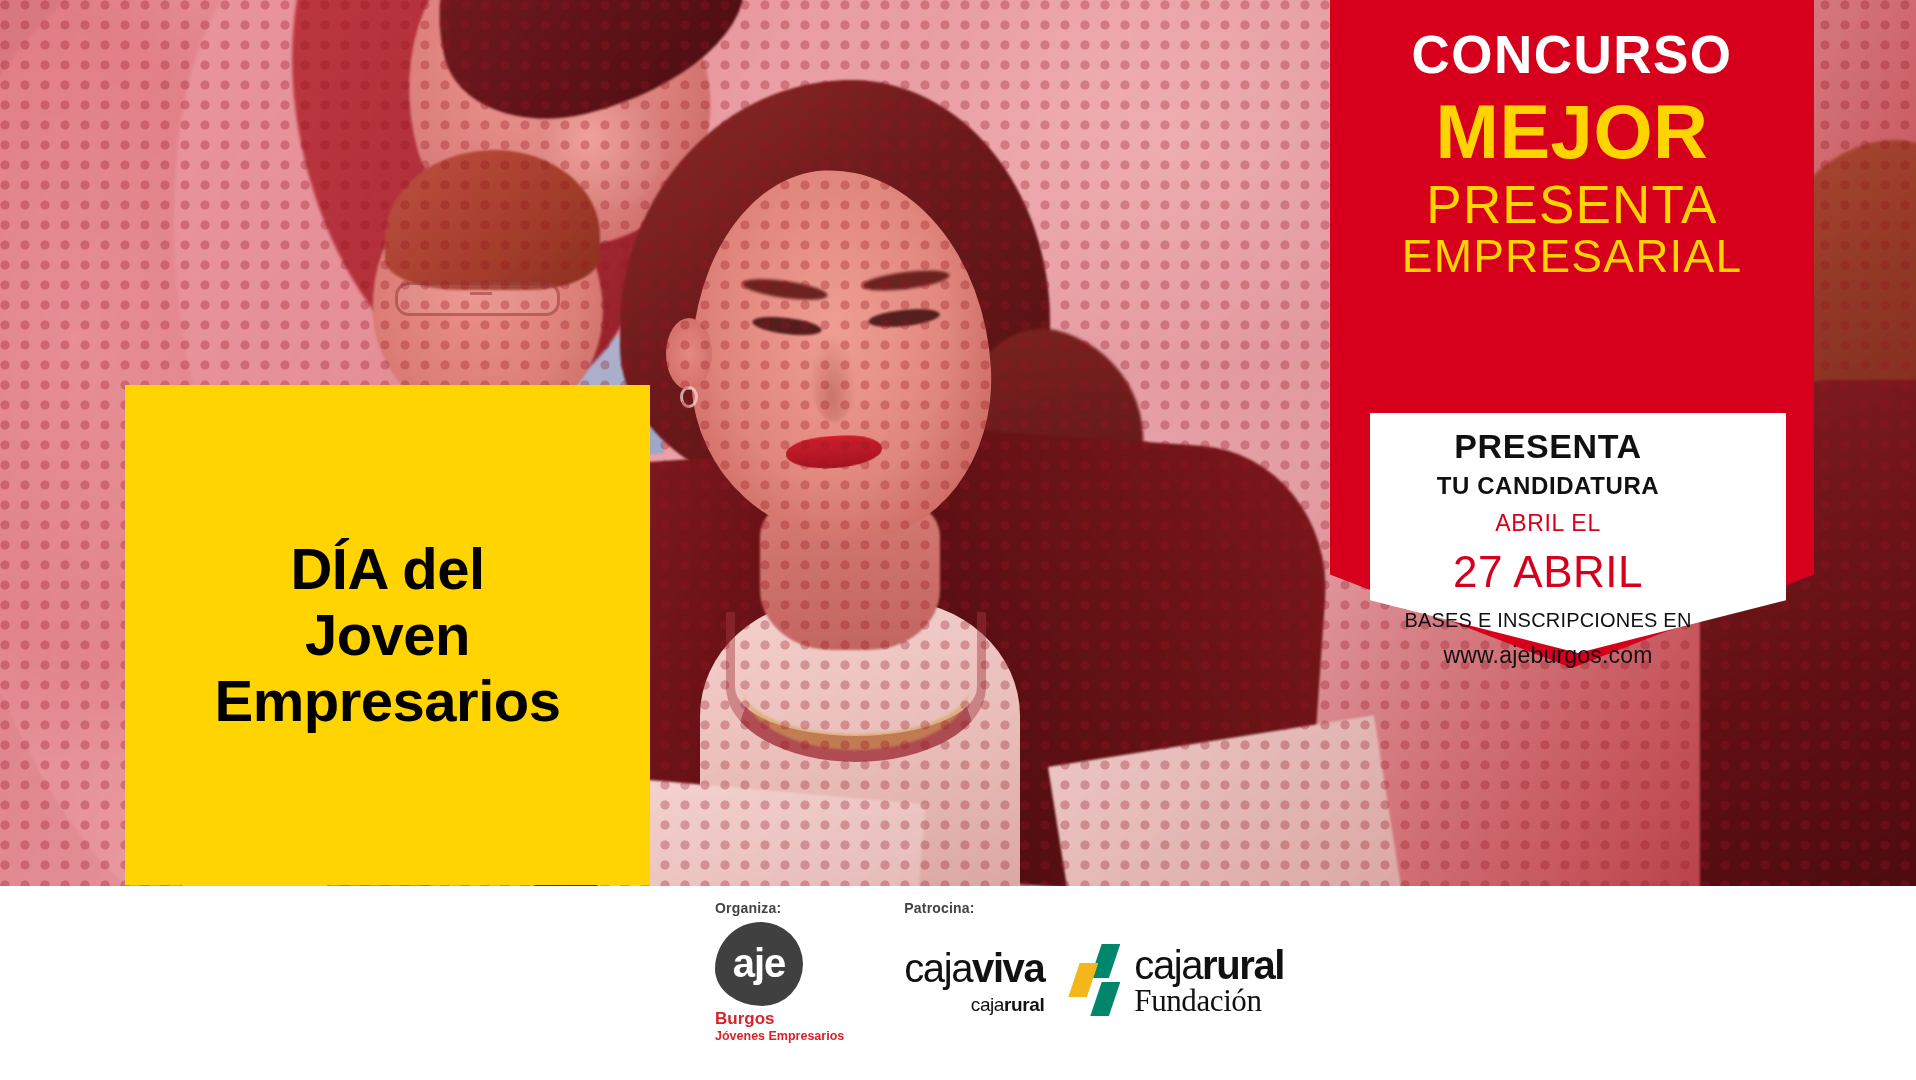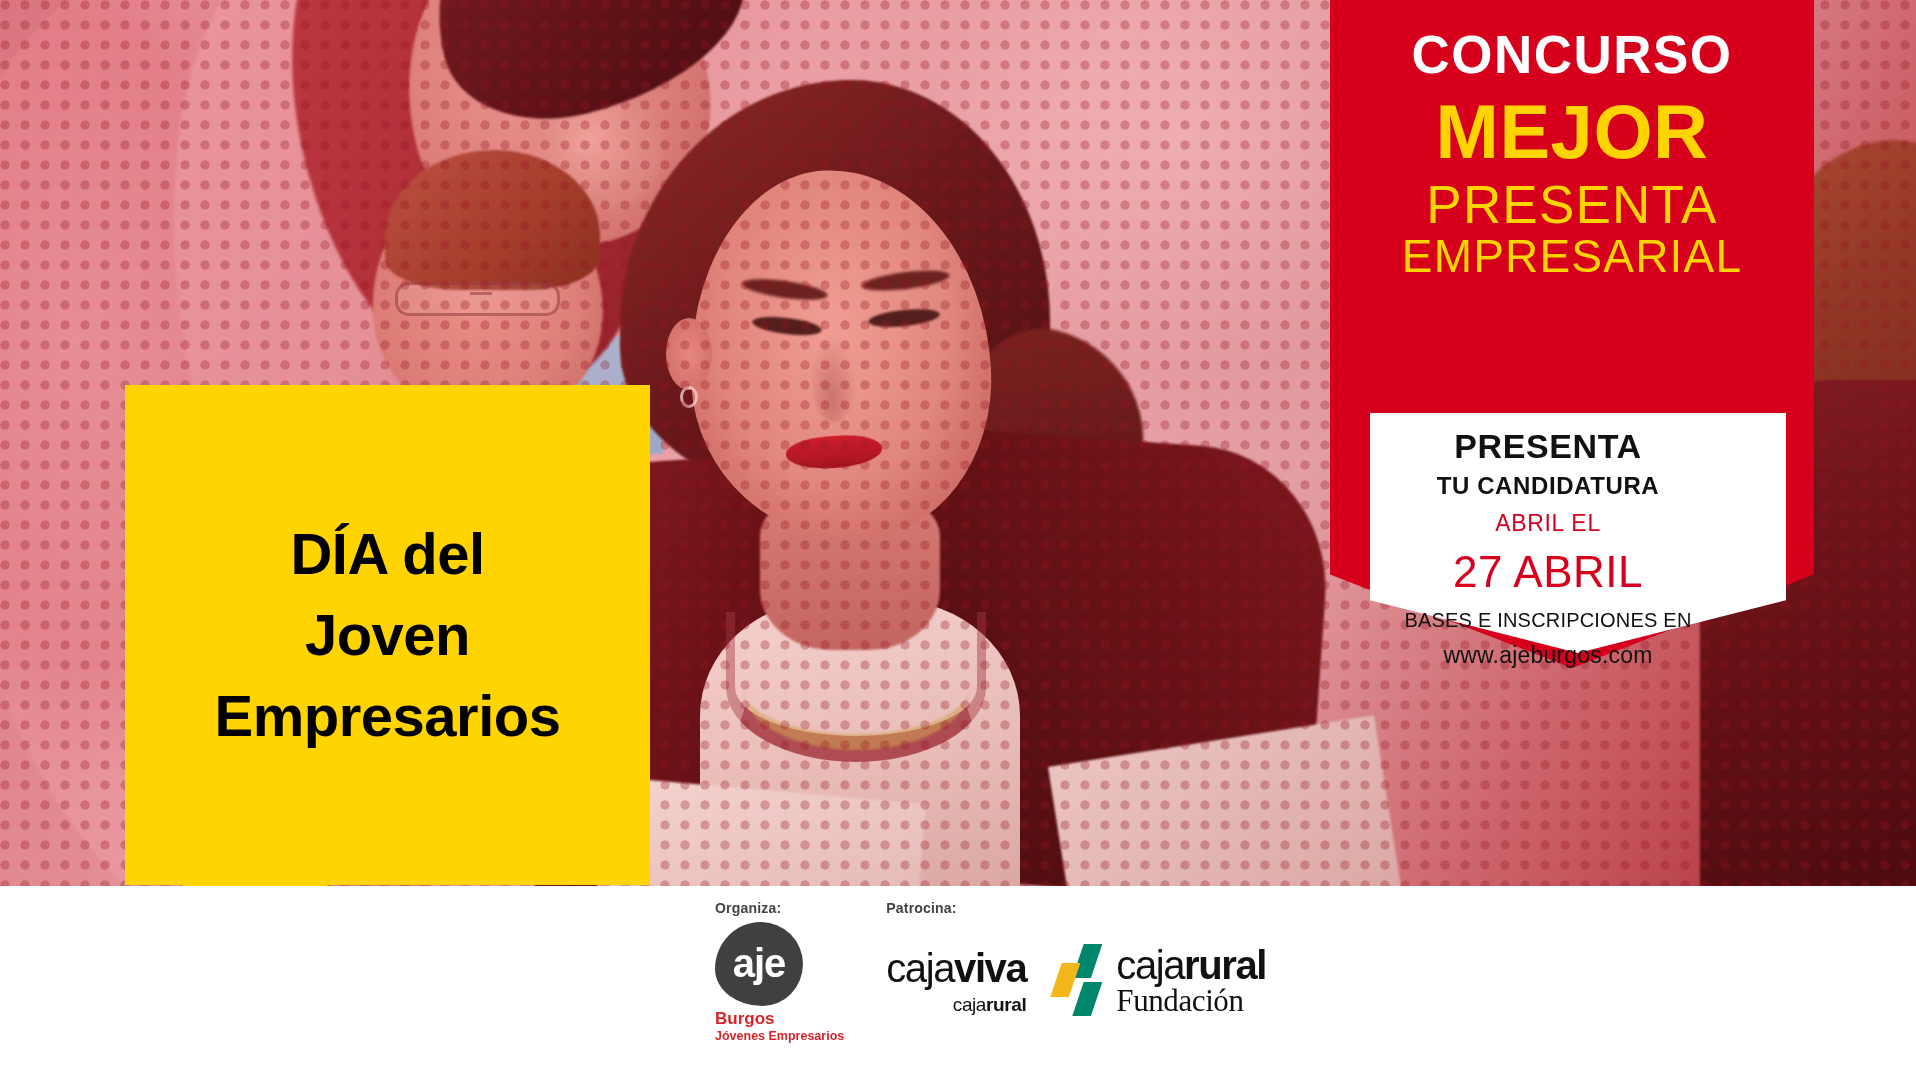--- a/index.html
+++ b/index.html
@@ -154,21 +154,21 @@
   
   #bubble { position:absolute; left:125px; top:385px; width:525px; height:500px;
             background:#FFD400; }
   #bubble-tail { position:absolute; left:182px; top:885px; width:0; height:0;
             border-left:0 solid transparent;
             border-top:146px solid #FFD400;
             border-right:146px solid transparent; }
   #bubble-text { position:absolute; left:125px; top:385px; width:525px; height:500px;
             display:flex; flex-direction:column; align-items:center; justify-content:center;
             color:#000; font-weight:bold; font-size:58px; line-height:1.14;
-            letter-spacing:-0.5px; text-align:center; padding:0 8px;gap:15px; }
+            letter-spacing:-0.5px; text-align:center; padding:0 8px; }
 
   
   #banner { position:absolute; left:1330px; top:0; width:484px; height:668px;
             background:#D6001C;
             clip-path:polygon(0 0, 100% 0, 100% 86%, 50% 100%, 0 86%); }
   #banner-inner { position:absolute; left:1330px; top:0; width:484px; height:668px;
             display:flex; flex-direction:column; align-items:center; padding-top:24px; }
 
   .b-concurso { color:#ffffff; font-weight:bold; font-size:53px; letter-spacing:1.5px; }
   .b-mejor    { color:#FFD400; font-weight:bold; font-size:76px; letter-spacing:0.5px;
@@ -187,21 +187,21 @@
   .c-cand     { color:#111; font-weight:bold; font-size:24px; letter-spacing:.6px; margin-top:6px; }
   .c-hasta    { color:#D6001C; font-size:23px; letter-spacing:.7px; margin-top:10px; }
   .c-fecha    { color:#D6001C; font-size:44px; letter-spacing:.5px; margin-top:10px; }
   .c-bases    { color:#111; font-size:20px; letter-spacing:.2px; margin-top:12px; }
   .c-web      { color:#111; font-size:23px; letter-spacing:.2px; margin-top:10px; }
 
   
   #footer { position:absolute; left:0; top:886px; width:1916px; height:194px;
             background:#ffffff; }
   #footer-row { position:absolute; left:715px; top:14px; display:flex;
-                align-items:flex-start; gap:42px; }
+                align-items:flex-start; gap:60px; }
 
   .blk { display:flex; flex-direction:column; }
   .kicker { font-size:14px; font-weight:bold; color:#444; letter-spacing:.2px;
             margin-bottom:6px; }
 
   
   #aje-wrap { display:flex; flex-direction:column; align-items:flex-start; }
   #aje-blob { position:relative; width:88px; height:84px; background:#404040;
               border-radius:52% 48% 46% 54% / 56% 50% 50% 44%;
               display:flex; align-items:center; justify-content:center; }

